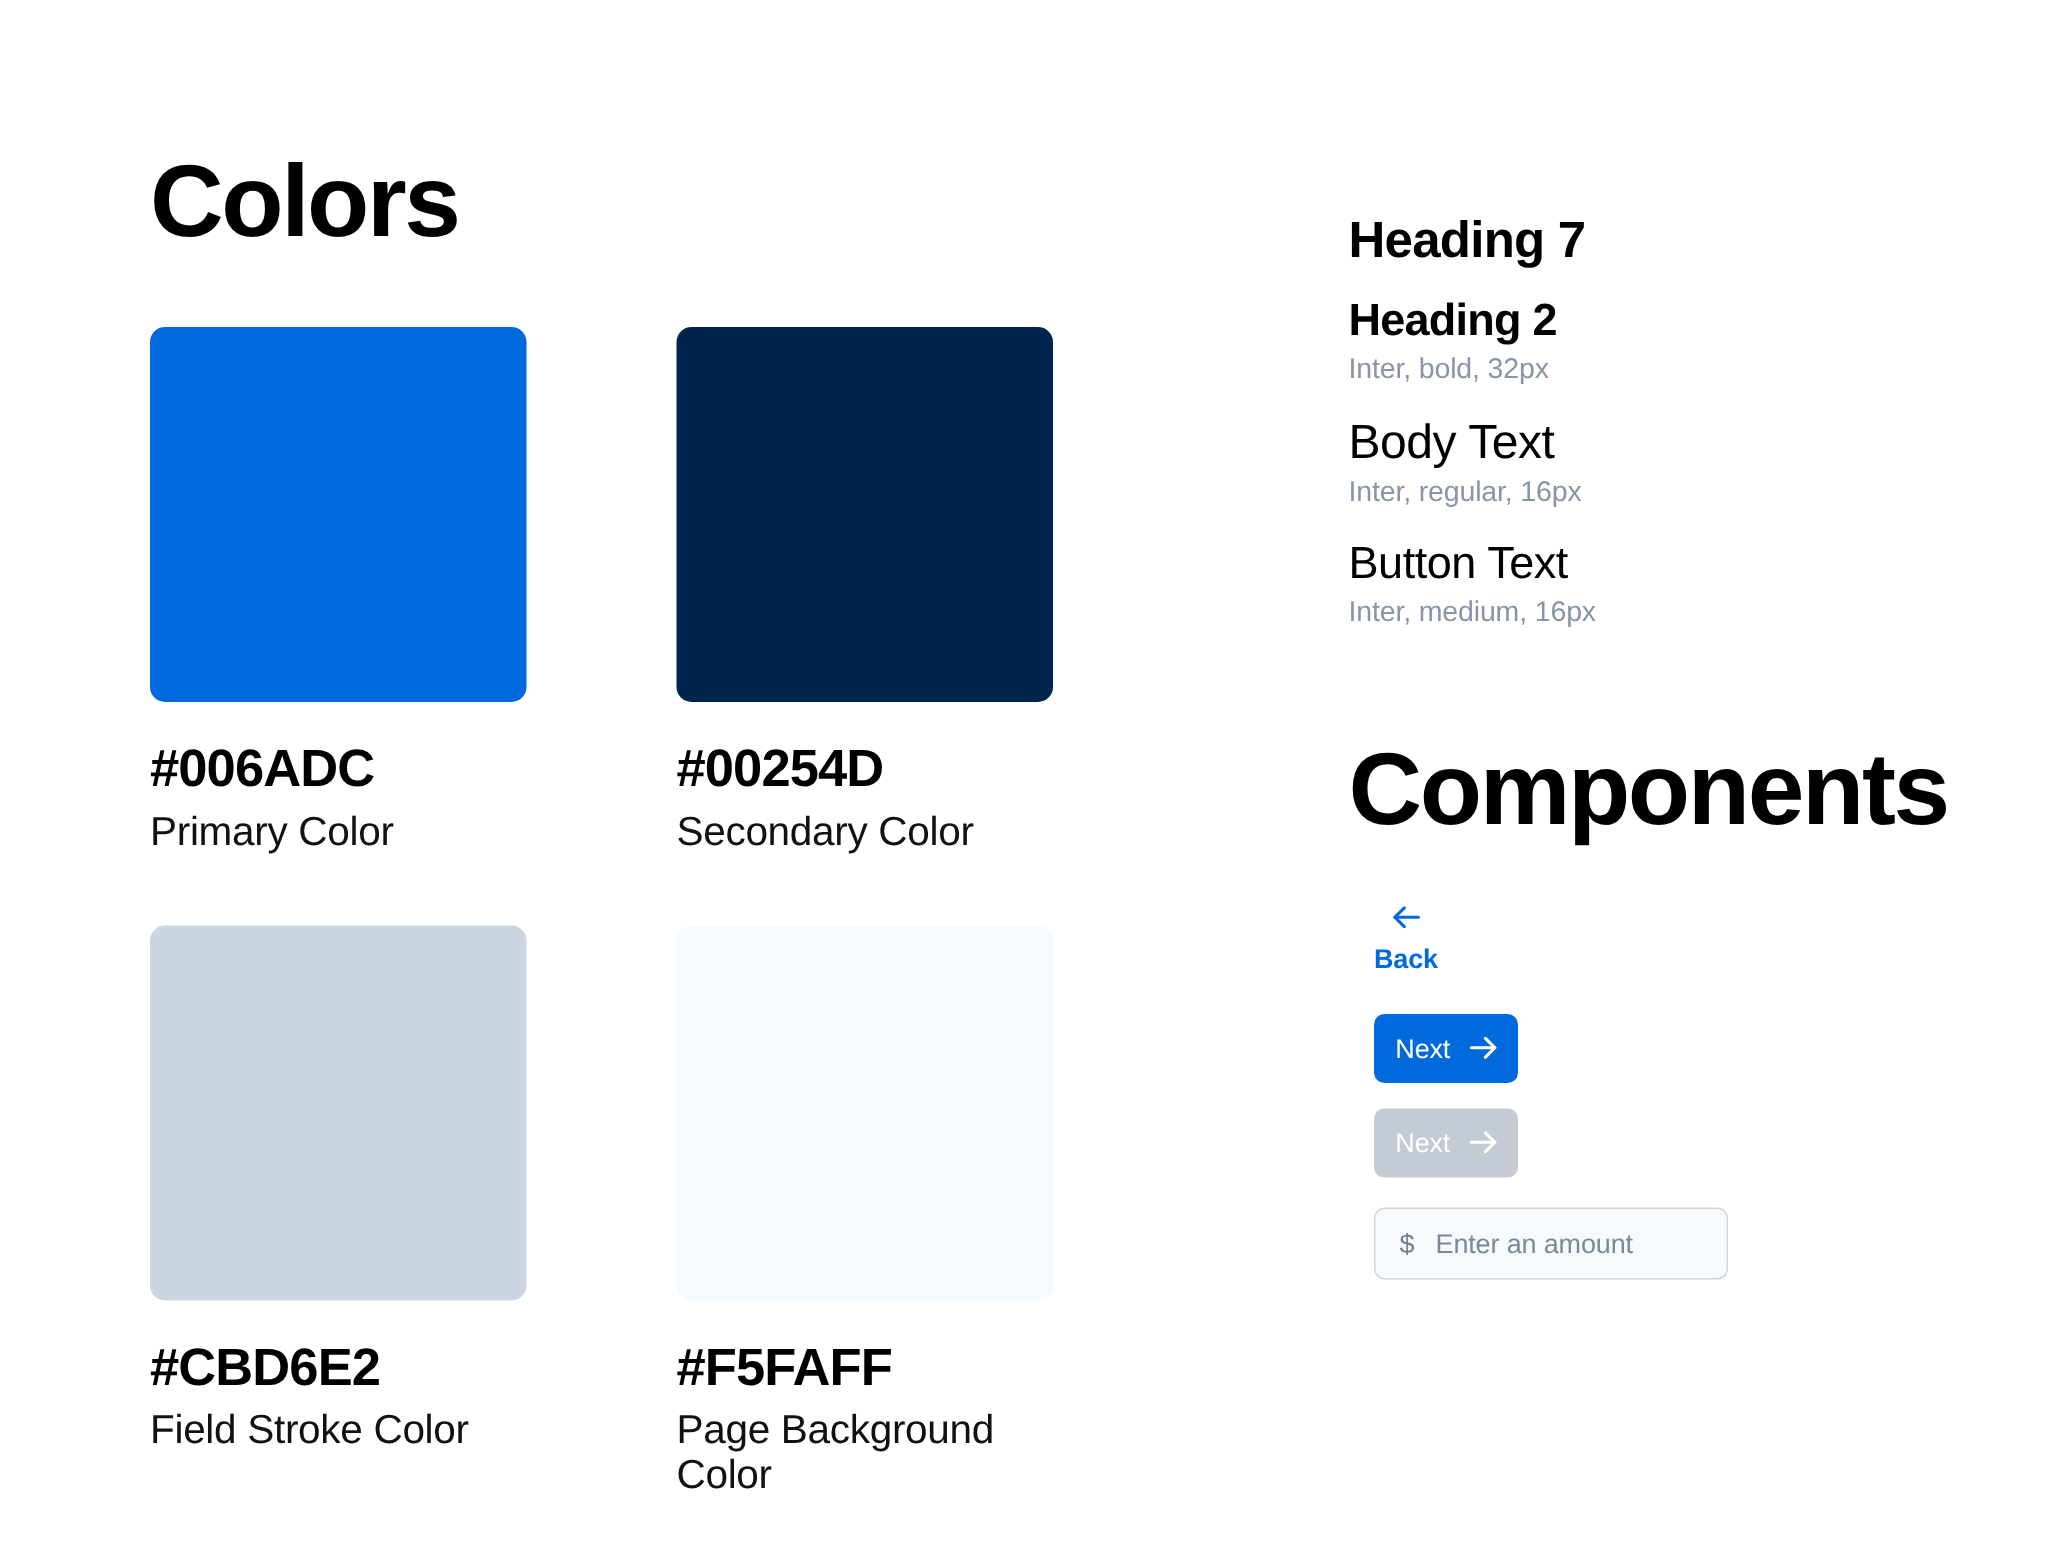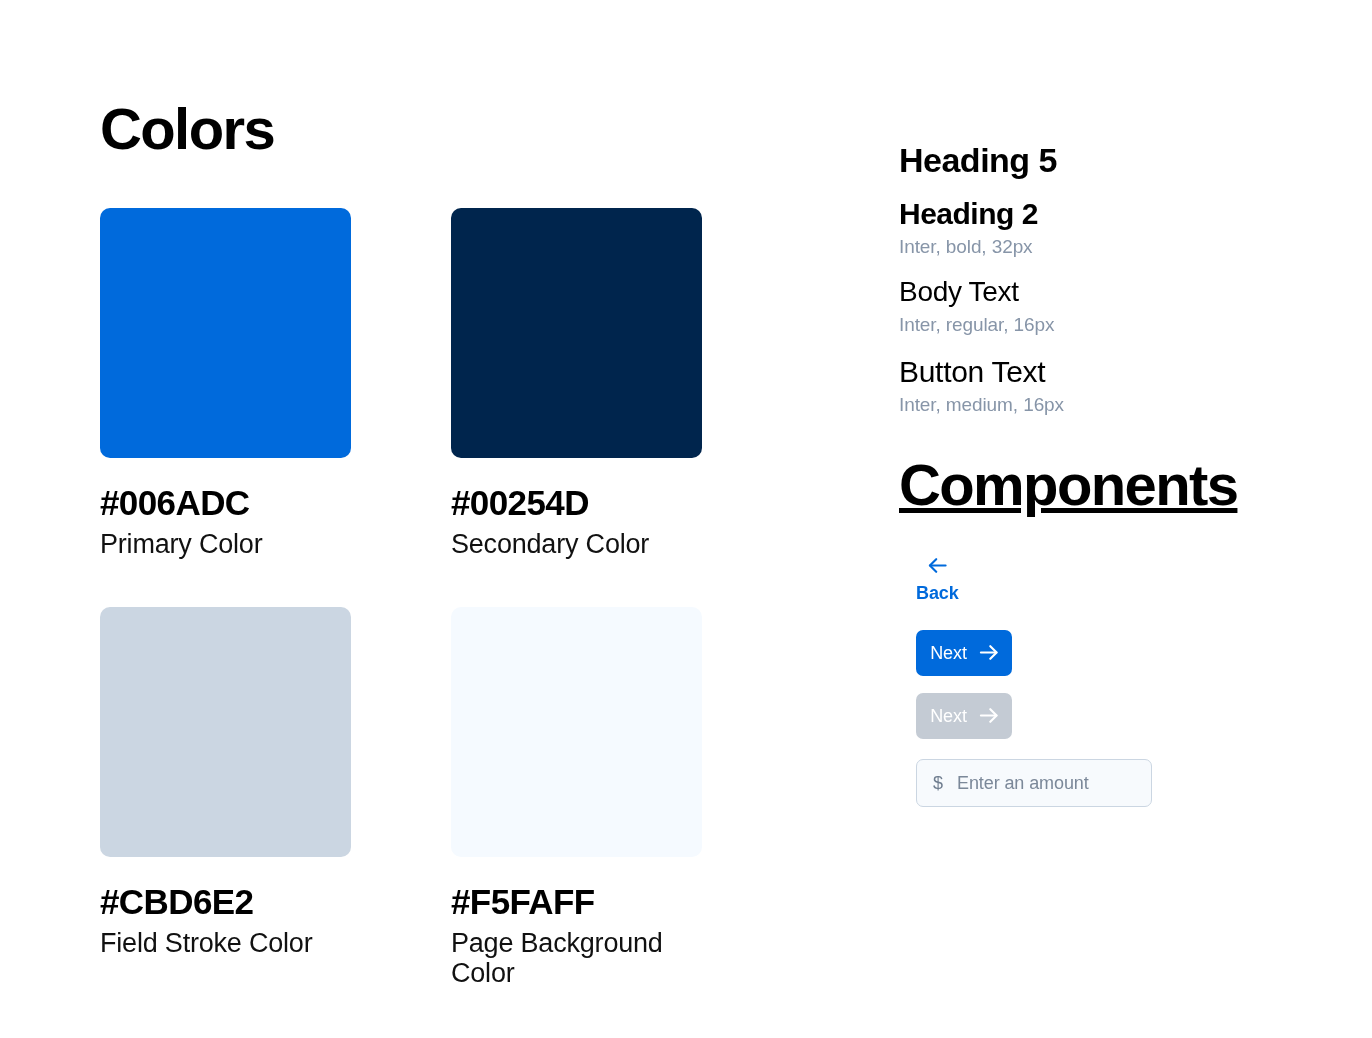--- a/index.html
+++ b/index.html
@@ -29,21 +29,21 @@
   }
   .col-right {
     position: absolute;
     left: 899px;
     top: 100px;
     width: 420px;
   }
 
   
   .section-title {
-    font-size: 58px;
+    font-size: 68px;
     font-weight: bold;
     letter-spacing: -1.6px;
     line-height: 1.0;
     margin: 0;
     color: #000000;
   }
 
   
   .swatch-grid {
     margin-top: 50px;
@@ -87,34 +87,33 @@
   .font-row:last-child {
     margin-bottom: 0;
   }
   .font-sample {
     color: #000000;
     line-height: 1.1;
     letter-spacing: -0.5px;
   }
   .font-sample.h1 { font-size: 34px; font-weight: bold; }
   .font-sample.h2 { font-size: 30px; font-weight: bold; }
-  .font-sample.body { font-size: 28px; font-weight: normal; letter-spacing: -0.3px; }
+  .font-sample.body { font-size: 32px; font-weight: normal; letter-spacing: -0.3px; }
   .font-sample.button { font-size: 30px; font-weight: normal; letter-spacing: -0.3px; }
   .font-spec {
     margin-top: 6px;
     font-size: 19px;
     color: #8795a8;
     line-height: 1.2;
     letter-spacing: -0.1px;
   }
 
   
   .components-title {
-    margin-top: 39px;
-    text-decoration: underline;
+    margin-top: 71px;
   }
   .components-stack {
     margin-top: 44px;
     padding-left: 17px;
   }
 
   .back-link {
     display: inline-flex;
     align-items: center;
     gap: 11px;
@@ -219,21 +218,21 @@
     </div>
   </section>
 
   <div class="col-right">
 
     <section>
 
       <div class="fonts-list">
 
         <div class="font-row">
-          <div class="font-sample h1">Heading 5</div>
+          <div class="font-sample h1">Heading 7</div>
         </div>
 
         <div class="font-row">
           <div class="font-sample h2">Heading 2</div>
           <div class="font-spec">Inter, bold, 32px</div>
         </div>
 
         <div class="font-row">
           <div class="font-sample body">Body Text</div>
           <div class="font-spec">Inter, regular, 16px</div>

